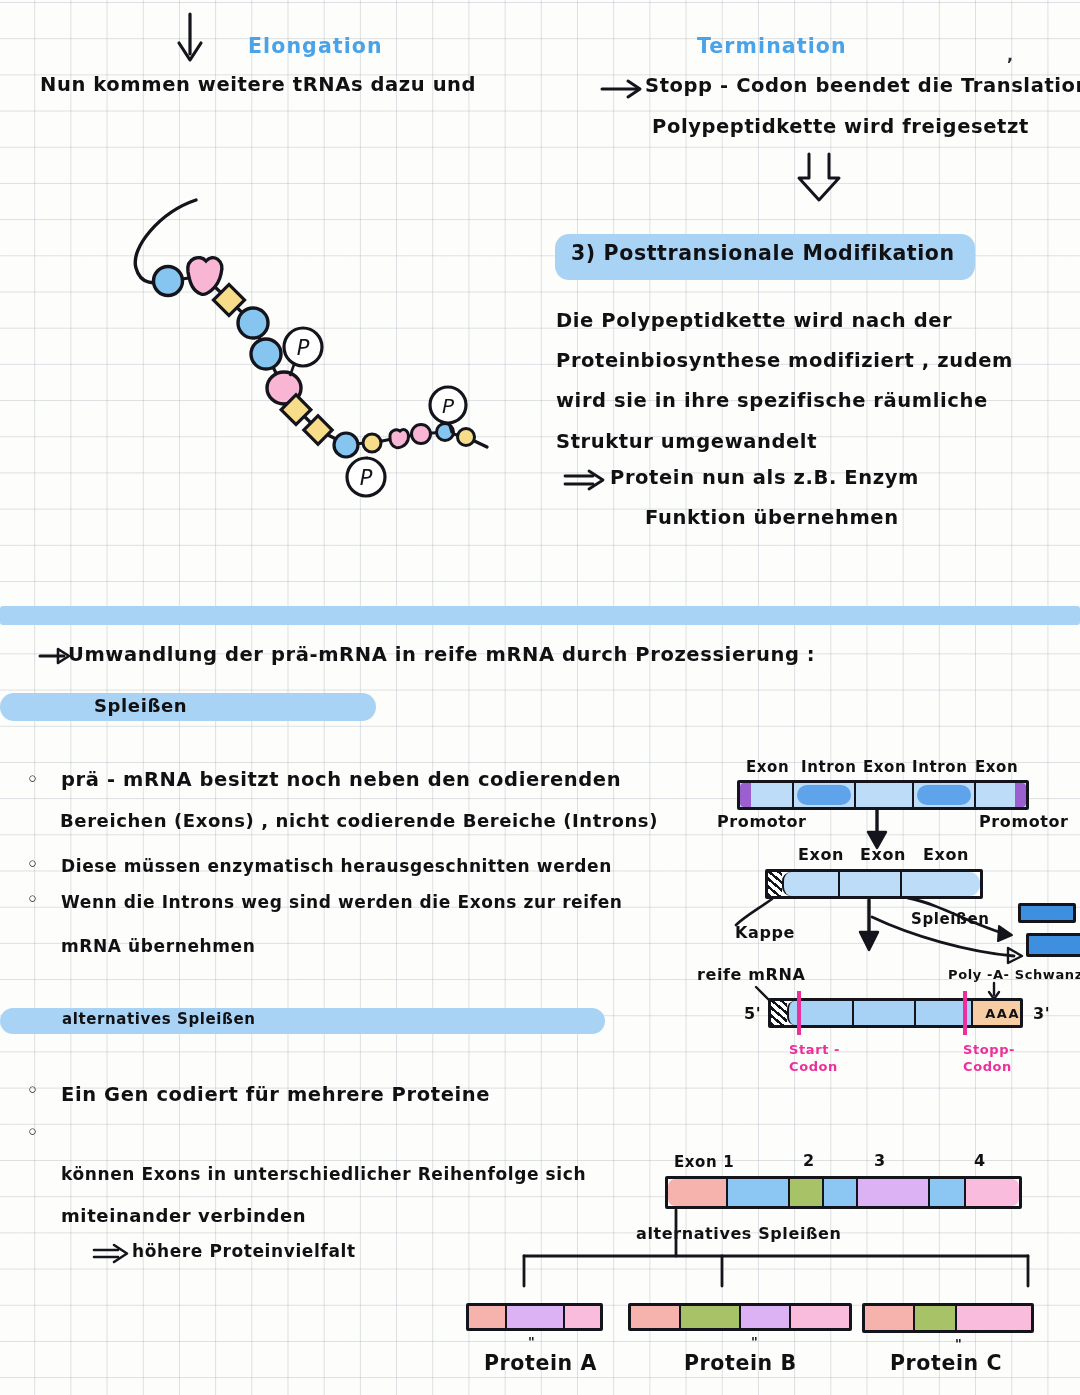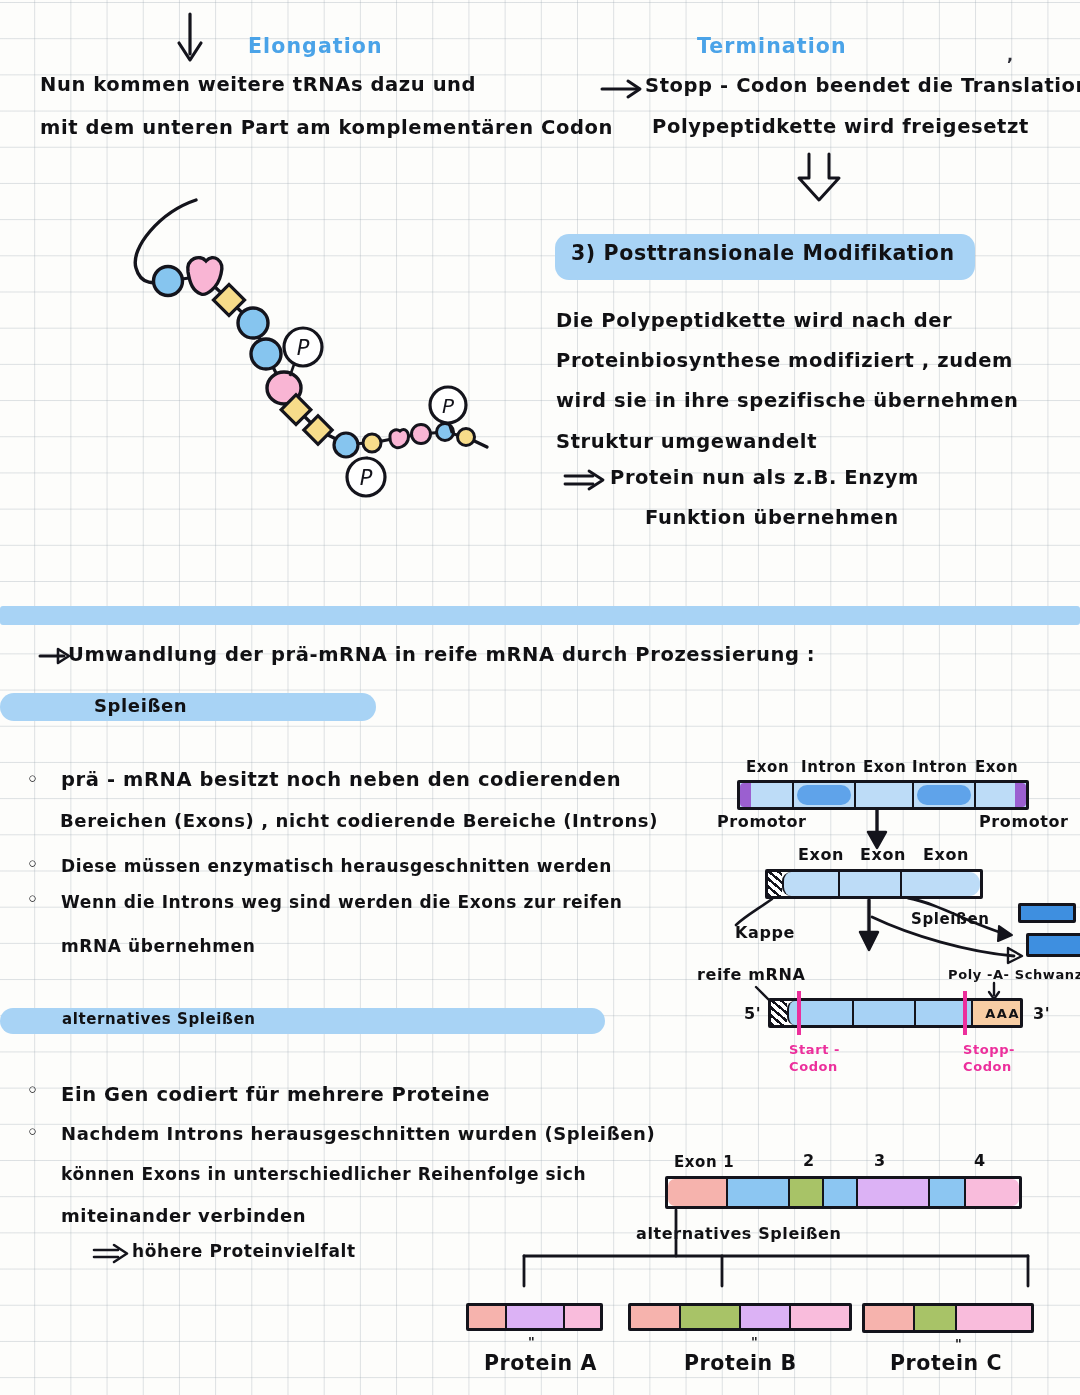--- a/index.html
+++ b/index.html
@@ -66,21 +66,20 @@
 <div id="page">
 
   <svg class="abs" style="left:170px;top:12px;" width="46" height="52">
     <path d="M20,2 L20,42" stroke="#14141c" stroke-width="3.2" fill="none" stroke-linecap="round"></path>
     <path d="M9,31 L20,48 L31,31" stroke="#14141c" stroke-width="3.2" fill="none" stroke-linecap="round" stroke-linejoin="round"></path>
   </svg>
 
   <div class="abs hw t20 blue-ink" style="left:248px;top:36px;">Elongation</div>
 
   <div class="abs hw t19" style="left:40px;top:75px;">Nun  kommen  weitere  tRNAs  dazu  und</div>
-  <div class="abs hw t19" style="left:40px;top:118px;">mit  dem   unteren  Part  am  komplementären  Codon</div>
 
   <div class="abs hw t20 blue-ink" style="left:697px;top:36px;">Termination</div>
 
   <svg class="abs" style="left:600px;top:76px;" width="46" height="26">
     <path d="M2,13 L38,13" stroke="#14141c" stroke-width="3" fill="none" stroke-linecap="round"></path>
     <path d="M28,5 L40,13 L28,21" stroke="#14141c" stroke-width="3" fill="none" stroke-linecap="round" stroke-linejoin="round"></path>
   </svg>
 
   <div class="abs hw t19" style="left:645px;top:76px;">Stopp - Codon   beendet  die  Translation</div>
   <div class="abs hw t19" style="left:652px;top:117px;">Polypeptidkette   wird  freigesetzt</div>
@@ -122,21 +121,21 @@
     <path d="M448,420 L452,433" stroke="#14141c" stroke-width="2.6" fill="none"></path>
     <circle cx="448" cy="405" r="18" fill="#ffffff" stroke="#14141c" stroke-width="3.2"></circle>
     <text x="448" y="413" font-family="DejaVu Sans, sans-serif" font-size="20" font-style="italic" text-anchor="middle" fill="#14141c">P</text>
   </svg>
 
   <div class="hl" style="left:555px;top:234px;width:420px;height:46px;"></div>
   <div class="abs hw t20" style="left:571px;top:243px;">3)  Posttransionale  Modifikation</div>
 
   <div class="abs hw t19" style="left:556px;top:311px;">Die   Polypeptidkette  wird  nach  der</div>
   <div class="abs hw t19" style="left:556px;top:351px;">Proteinbiosynthese  modifiziert ,  zudem</div>
-  <div class="abs hw t19" style="left:556px;top:391px;">wird  sie  in  ihre  spezifische  übernehmen</div>
+  <div class="abs hw t19" style="left:556px;top:391px;">wird  sie  in  ihre  spezifische  räumliche</div>
   <div class="abs hw t19" style="left:556px;top:432px;">Struktur  umgewandelt</div>
 
   <svg class="abs" style="left:563px;top:468px;" width="44" height="24">
     <path d="M2,8 L30,8 M2,16 L30,16" stroke="#14141c" stroke-width="2.8" fill="none" stroke-linecap="round"></path>
     <path d="M26,3 L40,12 L26,21" stroke="#14141c" stroke-width="2.8" fill="none" stroke-linecap="round" stroke-linejoin="round"></path>
   </svg>
   <div class="abs hw t19" style="left:610px;top:468px;">Protein   nun   als  z.B.  Enzym</div>
   <div class="abs hw t19" style="left:645px;top:508px;">Funktion  übernehmen</div>
 
   <div class="hl sq" style="left:0px;top:606px;width:1080px;height:19px;"></div>
@@ -256,21 +255,20 @@
     <path d="M5,10 L10,17 L15,10" stroke="#14141c" stroke-width="2.4" fill="none" stroke-linecap="round" stroke-linejoin="round"></path>
   </svg>
 
   <div class="hl" style="left:0px;top:1008px;width:605px;height:26px;"></div>
   <div class="abs hw t15" style="left:62px;top:1012px;">alternatives  Spleißen</div>
 
   <div class="abs hw t16" style="left:27px;top:1082px;font-size:17px;">◦</div>
   <div class="abs hw t19" style="left:61px;top:1085px;">Ein  Gen  codiert  für  mehrere   Proteine</div>
 
   <div class="abs hw t16" style="left:27px;top:1124px;font-size:17px;">◦</div>
-  <div class="abs hw t18" style="left:61px;top:1125px;">Nachdem  Introns  herausgeschnitten  wurden  (Spleißen)</div>
   <div class="abs hw t17" style="left:61px;top:1166px;">können  Exons  in  unterschiedlicher  Reihenfolge  sich</div>
   <div class="abs hw t18" style="left:61px;top:1207px;">miteinander  verbinden</div>
 
   <svg class="abs" style="left:92px;top:1243px;" width="40" height="22">
     <path d="M2,7 L26,7 M2,14 L26,14" stroke="#14141c" stroke-width="2.6" fill="none" stroke-linecap="round"></path>
     <path d="M22,2 L35,10.5 L22,19" stroke="#14141c" stroke-width="2.6" fill="none" stroke-linecap="round" stroke-linejoin="round"></path>
   </svg>
   <div class="abs hw t17" style="left:132px;top:1243px;">höhere   Proteinvielfalt</div>
 
   <div class="abs hw t15" style="left:674px;top:1155px;">Exon 1</div>

